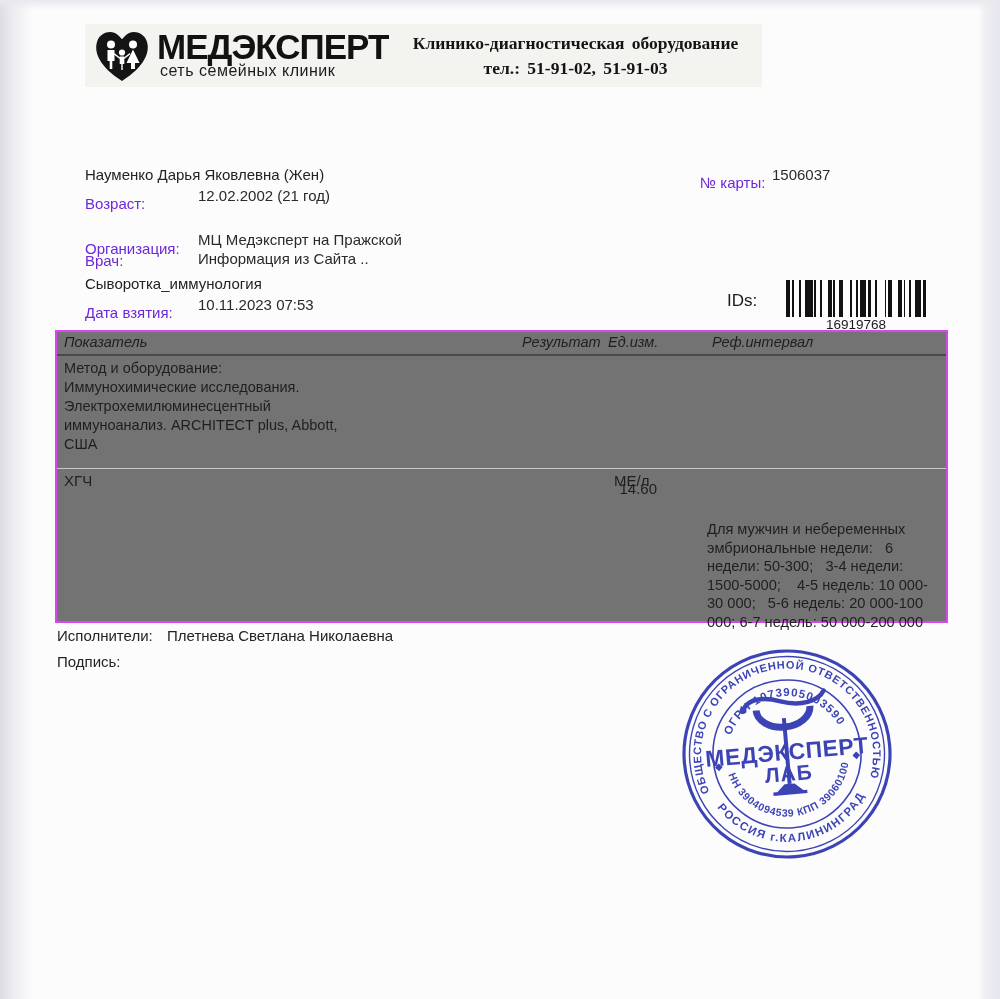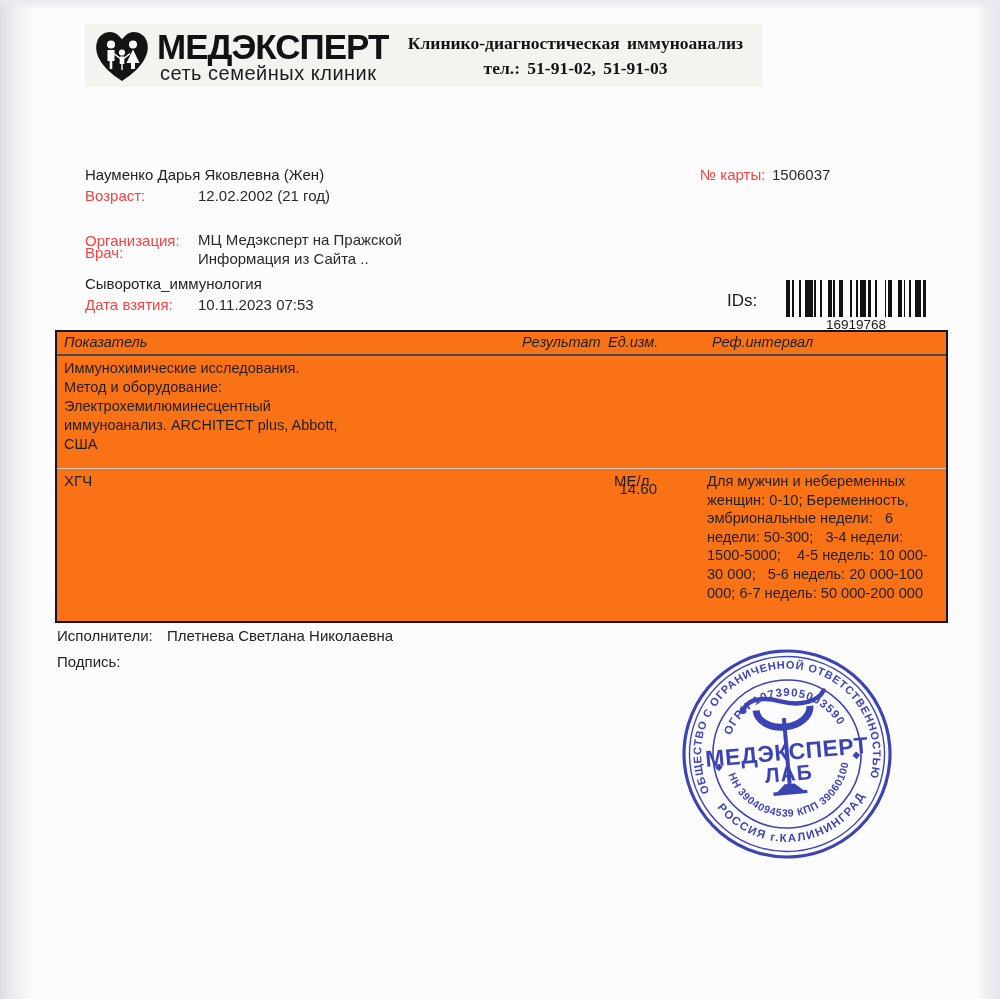--- a/index.html
+++ b/index.html
@@ -8,38 +8,38 @@
   .edge-left{position:absolute;left:0;top:0;width:34px;height:100%;
     background:linear-gradient(to right,#dcdce4 0%,#ededf1 40%,rgba(252,252,252,0) 100%);}
   .edge-right{position:absolute;right:0;top:0;width:22px;height:100%;
     background:linear-gradient(to left,#e6e6ee 0%,#ededf2 60%,rgba(252,252,252,0) 100%);}
   .edge-top{position:absolute;left:0;top:0;width:100%;height:10px;
     background:linear-gradient(to bottom,#e8e8ee 0%,rgba(252,252,252,0) 100%);}
   .abs{position:absolute;}
   .txt{color:#232323;font-size:15px;white-space:nowrap;}
   .header-band{left:85px;top:24px;width:677px;height:63px;background:#f3f3f0;}
   .brand{left:157px;top:27px;font-size:35px;font-weight:bold;letter-spacing:-1px;color:#121212;}
-  .brand-sub{left:160px;top:62px;font-size:20px;color:#1c1c1c;letter-spacing:0.5px;}
+  .brand-sub{left:160px;top:62px;font-size:16px;color:#1c1c1c;letter-spacing:0.5px;}
   .lab-block{left:403px;top:31px;width:345px;text-align:center;
     font-family:"Liberation Serif","DejaVu Serif",serif;font-weight:bold;font-size:17.5px;
     color:#141414;line-height:25px;word-spacing:3px;}
-  .lbl{color:#ef4444;}
+  .lbl{color:#6d28d9;margin-top:8px;}
   .val{color:#2a2a2a;text-align:right;}
   .ids-label{left:727px;top:291px;font-size:17px;color:#1a1a1a;}
   .barcode-box{left:786px;top:280px;width:162px;height:37px;display:flex;align-items:stretch;}
   .barcode-box div{height:100%;}
   .barcode-num{left:786px;top:317px;width:140px;text-align:center;font-size:13.5px;color:#1a1a1a;}
-  .rtable{left:55px;top:330px;width:889px;height:289px;border:2px solid #0f172a;background:#f97316;}
+  .rtable{left:55px;top:330px;width:889px;height:289px;border:2px solid #d946ef;background:#737373;}
   .thead{position:absolute;left:0;top:0;width:100%;height:22px;border-bottom:2px solid #4a4a4a;
     font-style:italic;font-size:14.5px;color:#1f1f1f;}
   .thead span{position:absolute;top:2px;}
   .method{left:7px;top:27px;font-size:14.5px;line-height:19px;color:#1f1f1f;}
   .rowsep{left:0;top:136px;width:100%;height:1px;background:#c9c9c9;}
   .cell{font-size:15px;color:#1f1f1f;white-space:nowrap;}
-  .ref-lines{font-size:14.6px;line-height:18.6px;color:#1f1f1f;}
+  .ref-lines{font-size:14.6px;line-height:18.6px;color:#1f1f1f;margin-top:48px;}
   .ref-lines div{white-space:pre;}
   .method div{white-space:pre;}
   .stamp{left:669px;top:636px;width:236px;height:236px;transform:rotate(-5deg);opacity:0.92;}
   .sig-line{font-size:15px;color:#232323;}
 </style>
 </head>
 <body>
 
 <div class="page">
   <div class="edge-left"></div>
@@ -54,21 +54,21 @@
       <circle cx="41" cy="16.5" r="4" fill="#fff"></circle>
       <path d="M41 21.5 L34.5 35 h4.5 v6 h4 v-6 h4.5 Z" fill="#fff"></path>
       <circle cx="30" cy="24.5" r="3.1" fill="#fff"></circle>
       <path d="M27.7 28.5 h4.6 v7.5 h-1.6 v6 h-1.4 v-6 h-1.6 Z" fill="#fff"></path>
       <path d="M22.5 26 L27.5 30 M32.5 30 L37.5 26" stroke="#fff" stroke-width="1.6" stroke-linecap="round"></path>
     </svg>
   </div>
   <div class="abs brand">МЕДЭКСПЕРТ</div>
   <div class="abs brand-sub">сеть семейных клиник</div>
   <div class="abs lab-block">
-    <div>Клинико-диагностическая  иммуноанализ</div>
+    <div>Клинико-диагностическая  оборудование</div>
     <div>тел.:  51-91-02,  51-91-03</div>
   </div>
 
   <div class="abs txt" style="left:85px;top:166px">Науменко Дарья Яковлевна (Жен)</div>
   <div class="abs txt lbl" style="left:700px;top:166px">№ карты:</div>
   <div class="abs txt val" style="left:772px;top:166px">1506037</div>
 
   <div class="abs txt lbl" style="left:85px;top:187px">Возраст:</div>
   <div class="abs txt val" style="left:198px;top:187px">12.02.2002 (21 год)</div>
 
@@ -128,33 +128,32 @@
   <div class="abs barcode-num">16919768</div>
 
   <div class="abs rtable">
     <div class="thead">
       <span style="left:7px">Показатель</span>
       <span style="left:465px">Результат</span>
       <span style="left:551px">Ед.изм.</span>
       <span style="left:655px">Реф.интервал</span>
     </div>
     <div class="abs method">
+      <div>Метод и оборудование:</div>
       <div>Иммунохимические исследования.</div>
-      <div>Метод и оборудование:</div>
       <div>Электрохемилюминесцентный</div>
       <div>иммуноанализ. ARCHITECT plus, Abbott,</div>
       <div>США</div>
     </div>
     <div class="abs rowsep"></div>
     <div class="abs cell" style="left:7px;top:140px">ХГЧ</div>
     <div class="abs cell" style="left:465px;top:148px;width:135px;text-align:right">14.60</div>
     <div class="abs cell" style="left:557px;top:140px">МЕ/л</div>
     <div class="abs ref-lines" style="left:650px;top:140px;width:238px">
       <div>Для мужчин и небеременных</div>
-      <div>женщин: 0-10; Беременность,</div>
       <div>эмбриональные недели:   6</div>
       <div>недели: 50-300;   3-4 недели:</div>
       <div>1500-5000;    4-5 недель: 10 000-</div>
       <div>30 000;   5-6 недель: 20 000-100</div>
       <div>000; 6-7 недель: 50 000-200 000</div>
     </div>
   </div>
 
   <div class="abs sig-line" style="left:57px;top:627px">Исполнители:</div>
   <div class="abs sig-line" style="left:167px;top:627px">Плетнева Светлана Николаевна</div>

